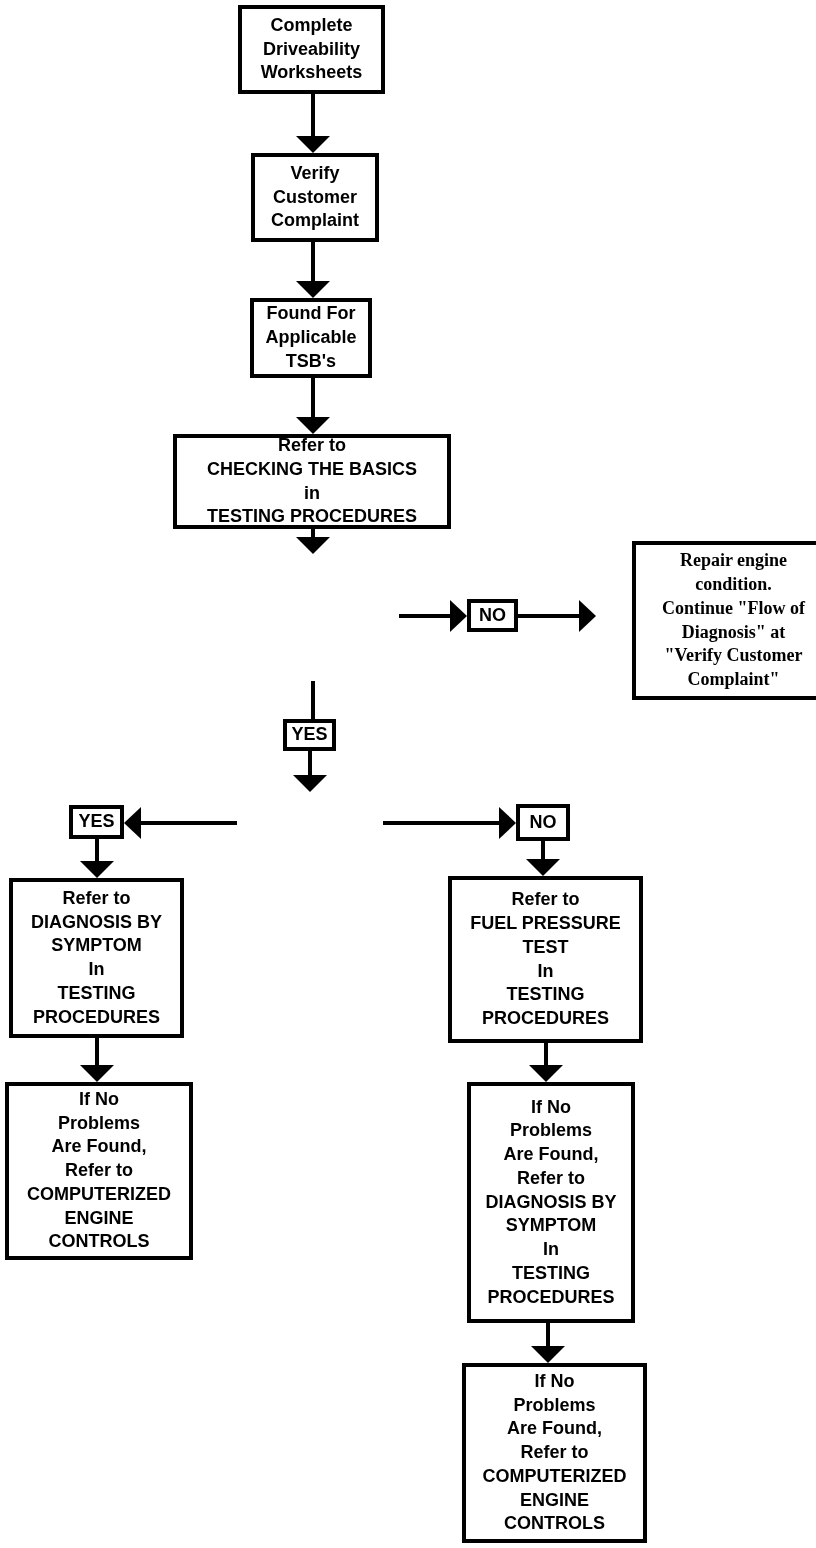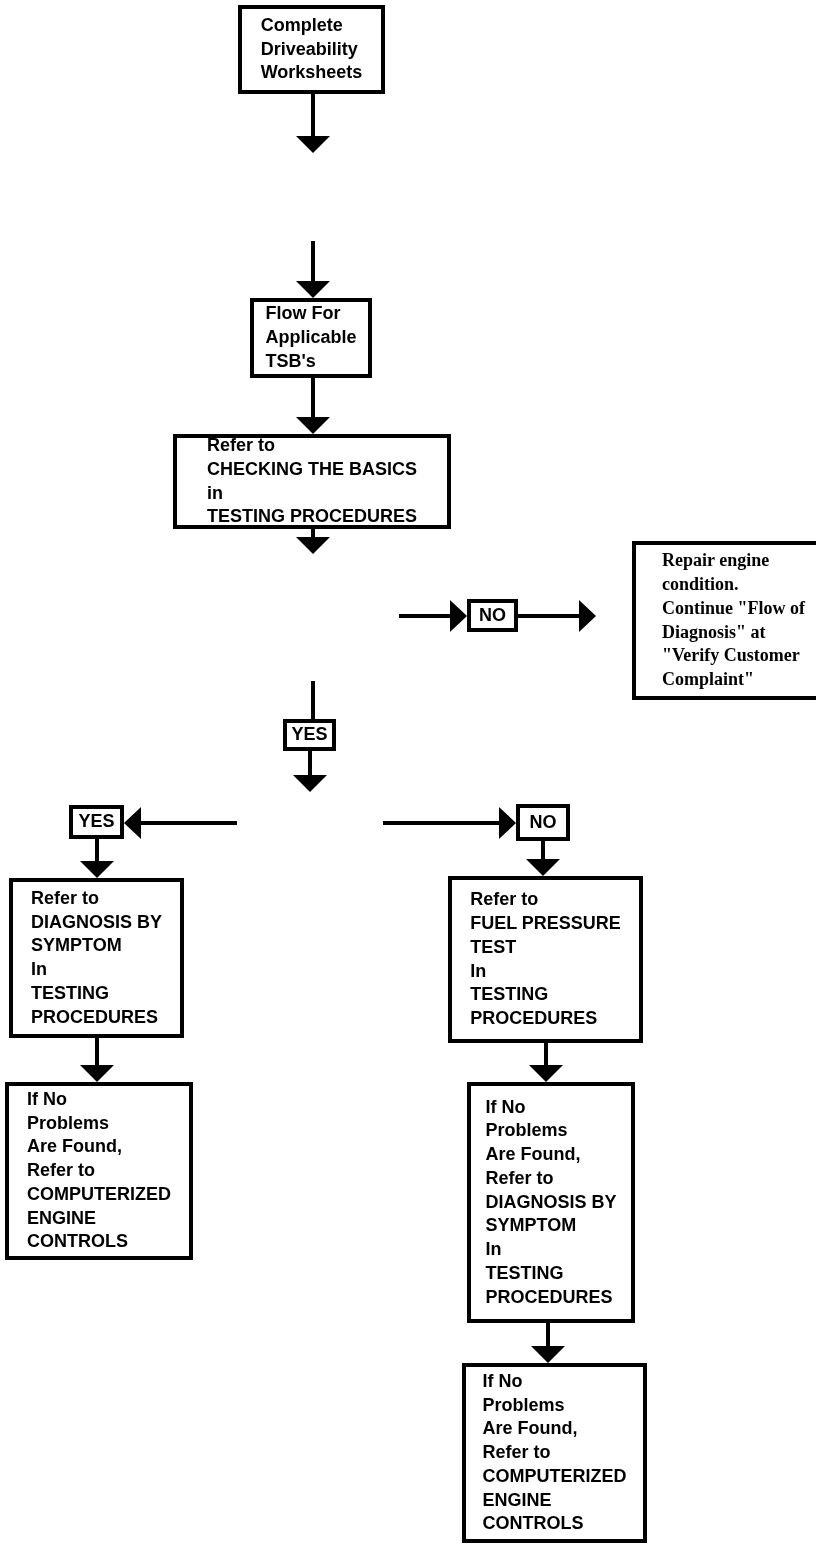--- a/index.html
+++ b/index.html
@@ -7,21 +7,21 @@
   .canvas {
     position:relative; width:816px; height:1548px;
     background:var(--paper);
     font-family:"Liberation Sans", sans-serif;
     color:var(--ink);
   }
   .node {
     position:absolute; box-sizing:border-box;
     border:4px solid var(--ink); background:var(--paper);
     display:flex; align-items:center; justify-content:center;
-    font-weight:bold; font-size:18px; line-height:1.32;
+    text-align:center; font-weight:bold; font-size:18px; line-height:1.32;
   }
   .node .txt { white-space:pre-line; }
   .shaft-v { position:absolute; width:4px; background:var(--ink); }
   .shaft-h { position:absolute; height:4px; background:var(--ink); }
   .arrow-down {
     position:absolute; width:0; height:0;
     border-left:17px solid transparent; border-right:17px solid transparent;
     border-top:17px solid var(--ink);
   }
   .arrow-right {
@@ -39,23 +39,28 @@
 <body>
 
 <div class="canvas">
 
   <div class="node" style="left:238px; top:5px; width:147px; height:89px;">
     <span class="txt">Complete
 Driveability
 Worksheets</span>
   </div>
 
+  <div class="node" style="left:251px; top:153px; width:128px; height:89px;">
+    <span class="txt">Verify
+Customer
+Complaint</span>
+  </div>
 
   <div class="node" style="left:250px; top:298px; width:122px; height:80px;">
-    <span class="txt">Flow For
+    <span class="txt">Found For
 Applicable
 TSB's</span>
   </div>
 
   <div class="node" style="left:173px; top:434px; width:278px; height:95px;">
     <span class="txt">Refer to
 CHECKING THE BASICS
 in
 TESTING PROCEDURES</span>
   </div>

